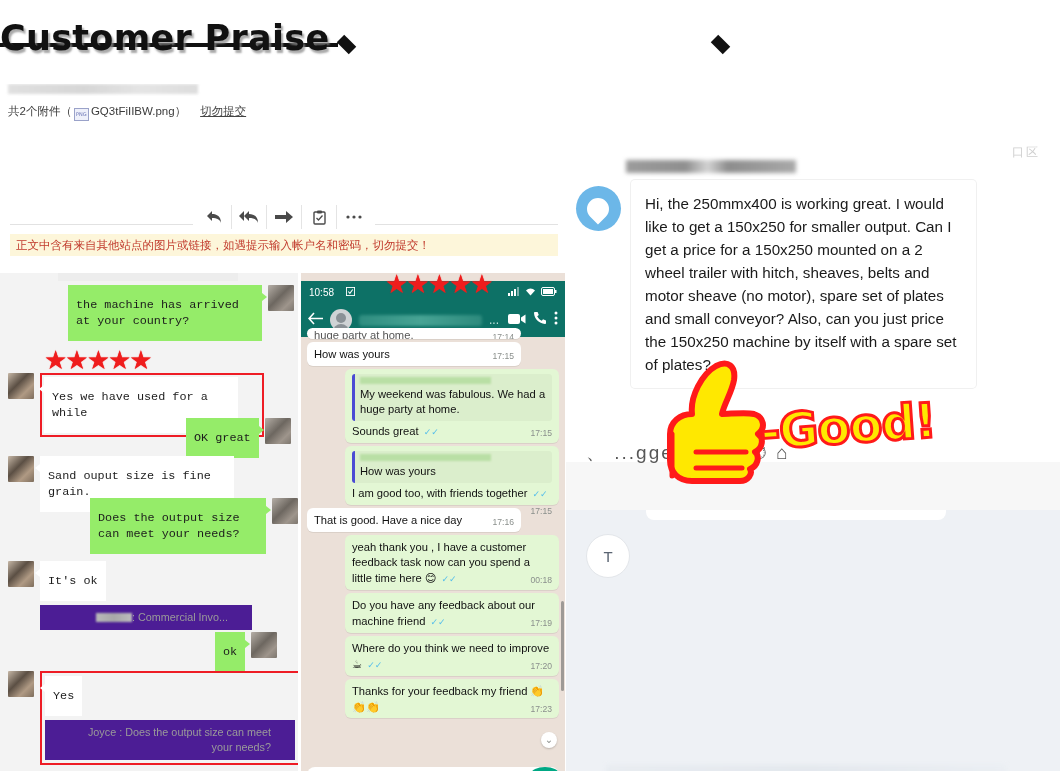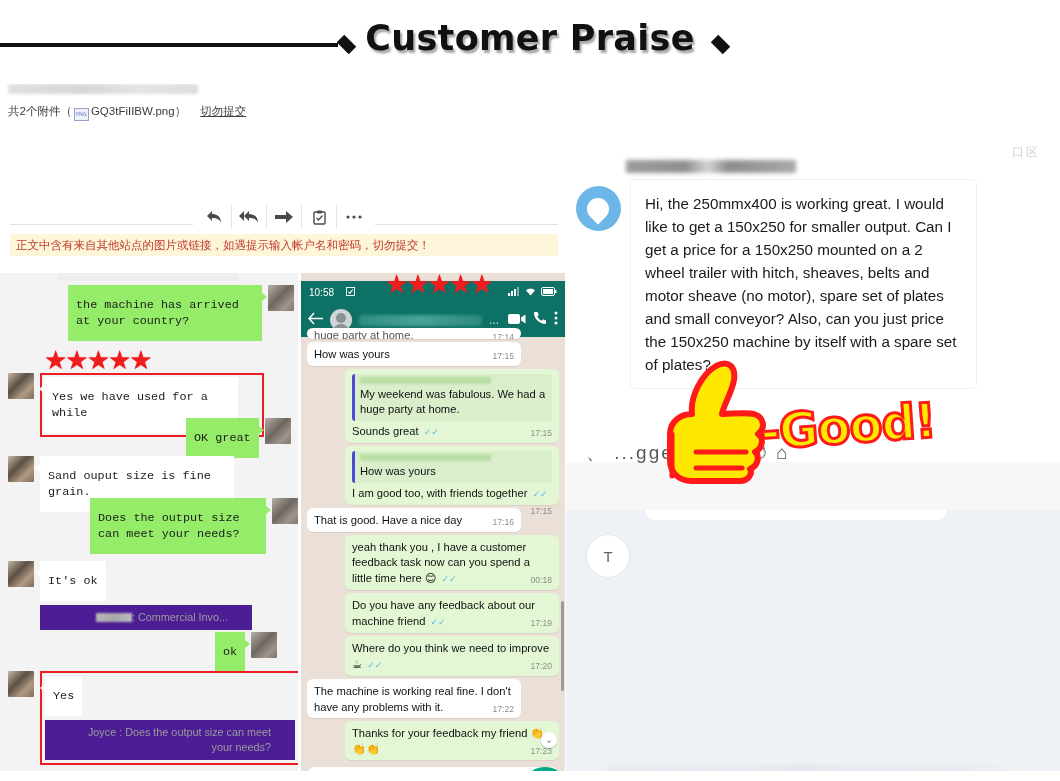--- a/index.html
+++ b/index.html
@@ -11,21 +11,21 @@
 
   
   .header{position:absolute;left:0;top:0;width:1060px;height:84px;background:#fff;}
   .hdr-rule{position:absolute;top:43px;height:4px;background:#111;}
   .hdr-rule.left{left:0;width:338px;}
   .hdr-rule.right{left:742px;width:318px;}
   .hdr-dia{position:absolute;top:36px;width:17px;height:17px;background:#111;
            transform:rotate(45deg) scale(1,.62);}
   .hdr-dia.l{left:338px;}
   .hdr-dia.r{left:712px;}
-  .hdr-title{position:absolute;left:0;top:18px;width:1060px;text-align:center;
+  .hdr-title{position:absolute;left:0;top:18px;width:1060px;text-align:left;
     font-size:35px;font-weight:bold;color:#111;letter-spacing:.3px;
     text-shadow:2px 3px 2px rgba(140,140,140,.75);
     font-family:"DejaVu Sans",sans-serif;}
 
   
   .email{position:absolute;left:0;top:84px;width:566px;height:186px;background:#fff;overflow:hidden;}
   .email-ghost{position:absolute;left:8px;top:0px;width:190px;height:10px;
     background:linear-gradient(90deg,#d6d6d6,#c9c9c9 40%,#dcdcdc 70%,#d2d2d2);
     filter:blur(1.6px);opacity:.75;}
   .email-attach{position:absolute;left:8px;top:20px;font-size:11.5px;color:#3b3b3b;
@@ -411,24 +411,20 @@
         <span class="wa-time">17:19</span>
         <span class="wa-tick">✓✓</span>
       </div>
 
       <div class="wa-msg out">
         <span>Where do you think we need to improve ☕</span>
         <span class="wa-time">17:20</span>
         <span class="wa-tick">✓✓</span>
       </div>
 
-      <div class="wa-msg in">
-        <span>The machine is working real fine. I don't have any problems with it.</span>
-        <span class="wa-time">17:22</span>
-      </div>
 
       <div class="wa-msg out" style="position:relative;">
         <span>Thanks for your feedback my friend 👏👏👏</span>
         <span class="wa-time">17:23</span>
       </div>
 
       <div class="wa-down" style="right:8px;top:395px;">⌄</div>
       <div class="wa-scrollbar"></div>
     </div>
 

